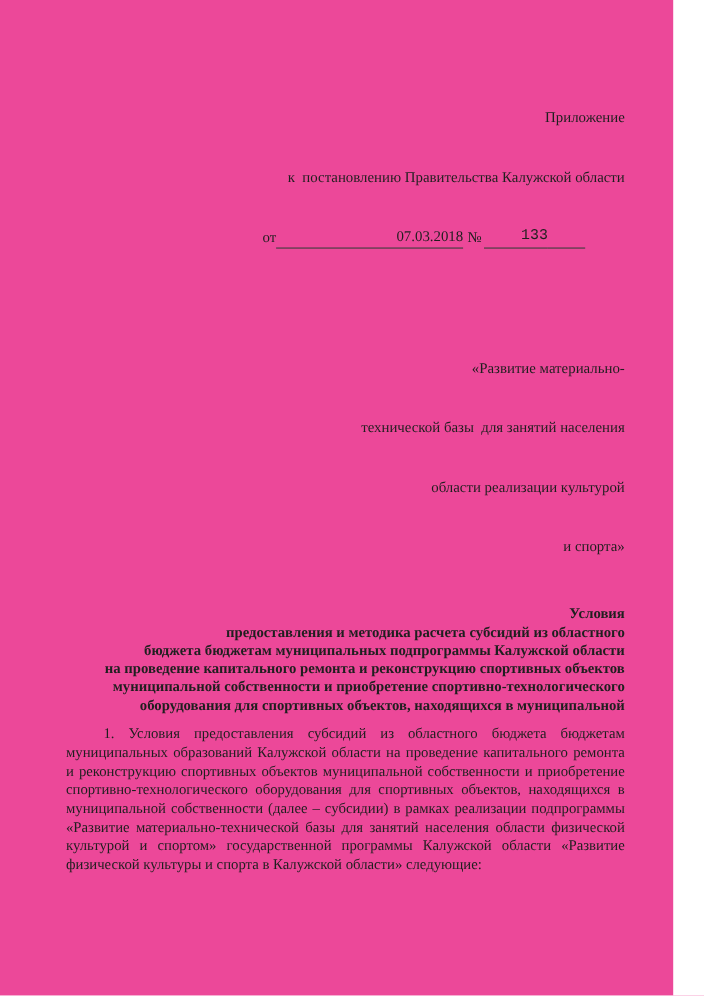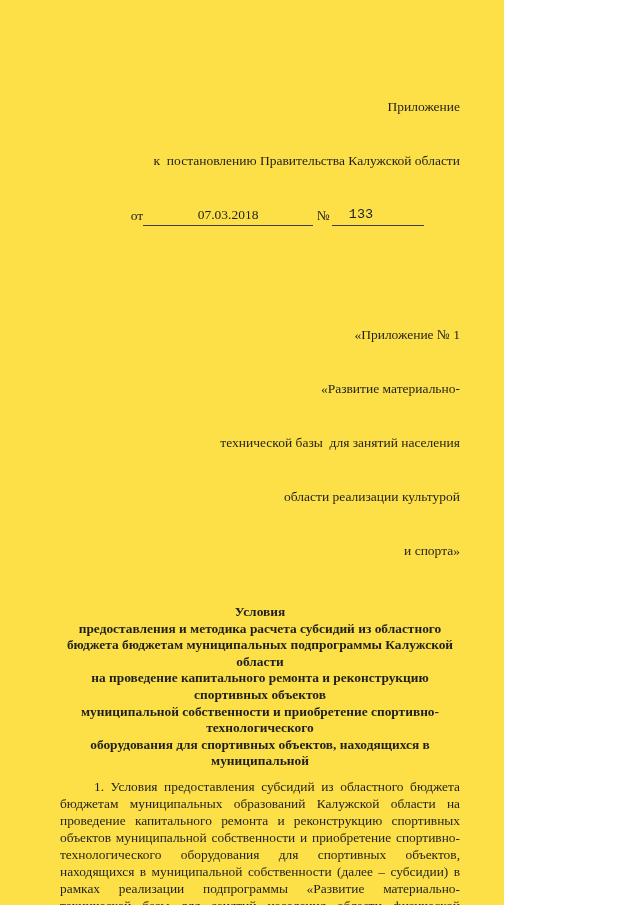--- a/index.html
+++ b/index.html
@@ -2,23 +2,23 @@
 <html><head>
 <meta charset="utf-8">
 <style>
   html, body {
     margin: 0;
     padding: 0;
     background: #ffffff;
   }
   .page {
     position: relative;
-    width: 504px;
+    width: 612px;
     height: 905px;
-    background: #fde047;
+    background: #ec4899;
     color: #1f1f1f;
     font-family: "Liberation Serif", "DejaVu Serif", serif;
     overflow: hidden;
   }
   
   .hdr {
     padding-top: 62px;
     padding-right: 44px;
     text-align: right;
     font-size: 13.5px;
@@ -28,21 +28,21 @@
   .hdr3 {
     padding-right: 36px;
     height: 22px;
     line-height: 20px;
     text-align: right;
     white-space: normal;
   }
   .uf {
     display: inline-block;
     border-bottom: 1.2px solid #3c3c3c;
-    text-align: center;
+    text-align: right;
     vertical-align: bottom;
     line-height: 18px;
     height: 19px;
   }
   .uf-date { width: 170px; }
   .uf-num  { width: 58px; font-family: Liberation Mono, monospace; }
   .uf-trail{ width: 34px; }
   .numsign { padding: 0 2px 0 4px; }
 
   
@@ -51,21 +51,21 @@
     padding-right: 44px;
     text-align: right;
     font-size: 13.5px;
     line-height: 18px;
     white-space: pre-wrap;
   }
 
   
   .title {
     margin: 8px 44px 0 60px;
-    text-align: center;
+    text-align: right;
     font-weight: bold;
     font-size: 13.4px;
     line-height: 16.6px;
   }
 
   
   .body {
     margin: 8px 44px 0 60px;
     font-size: 13.4px;
     line-height: 17px;
@@ -94,21 +94,20 @@
 
   <div class="hdr">
     <div>Приложение</div>
     <div>к  постановлению Правительства Калужской области</div>
     <div class="hdr3"><span>от</span><span class="uf uf-date"><span>07.03.2018</span></span><span class="numsign">№</span><span class="uf uf-num"><span>133</span></span><span class="uf uf-trail"></span></div>
   </div>
 
   <div class="artifact"></div>
 
   <div class="appendix">
-    <div>«Приложение № 1</div>
     <div>«Развитие материально-</div>
     <div>технической базы  для занятий населения</div>
     <div>области реализации культурой</div>
     <div>и спорта»</div>
   </div>
 
   <div class="title">
     <div>Условия</div>
     <div>предоставления и методика расчета субсидий из областного</div>
     <div>бюджета бюджетам муниципальных подпрограммы Калужской области</div>

